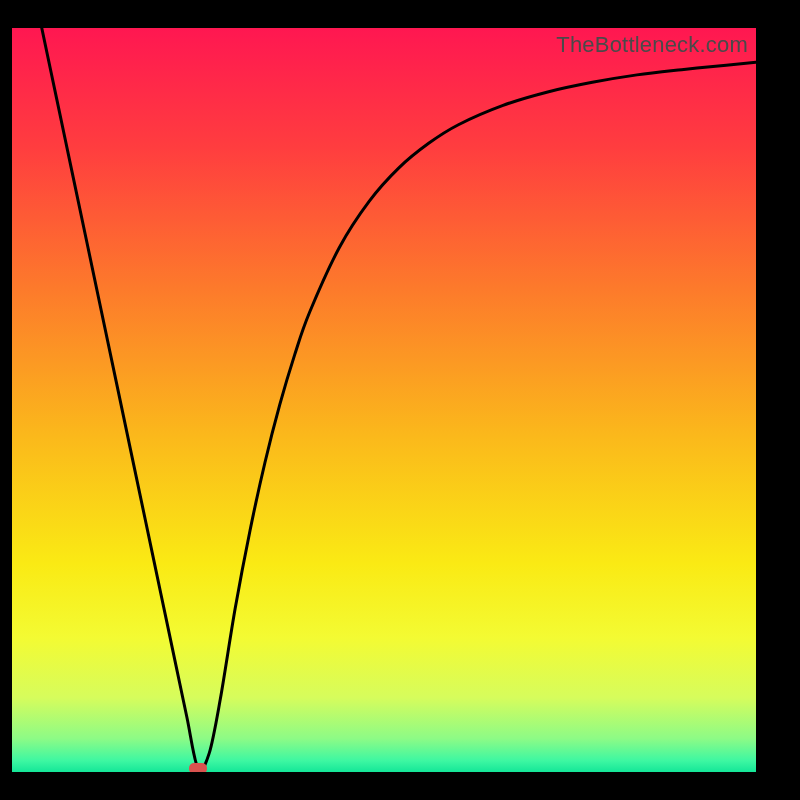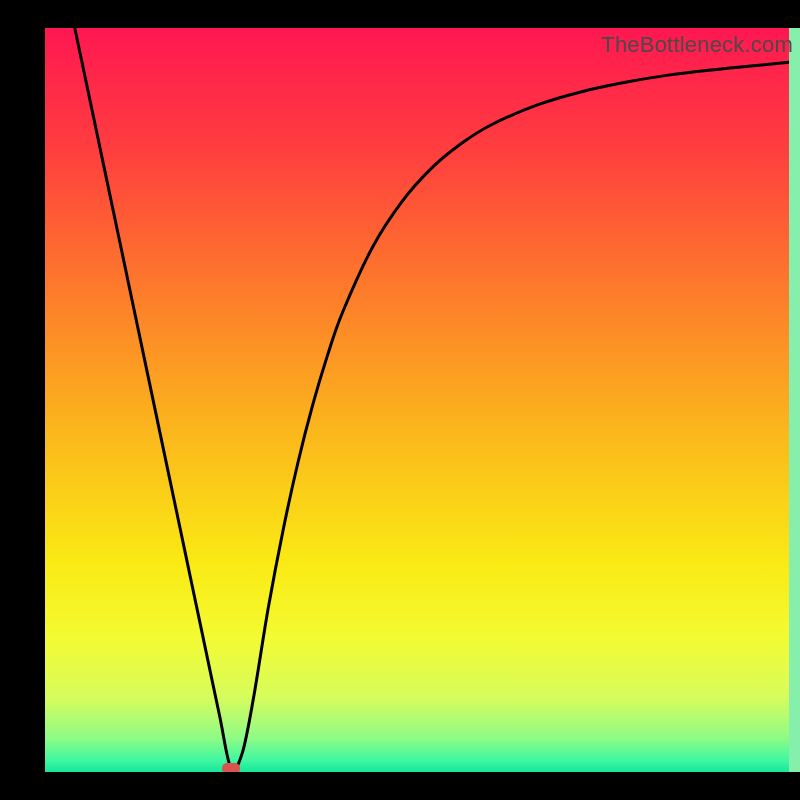--- a/index.html
+++ b/index.html
@@ -6,26 +6,25 @@
     margin: 0;
     padding: 0;
     width: 800px;
     height: 800px;
     background: #000;
     overflow: hidden;
     font-family: Arial, Helvetica, sans-serif;
   }
   .frame {
     position: absolute;
-    left: 45px;
+    left: 12px;
     top: 28px;
     width: 744px;
     height: 744px;
-    background: #86efac;
-    padding-left: 12px;
+    background: #ffffff;
   }
   .watermark {
     position: absolute;
     top: 4px;
     right: 8px;
     color: #4a4a4a;
     font-size: 22px;
     font-weight: 500;
     letter-spacing: 0.2px;
     z-index: 30;

